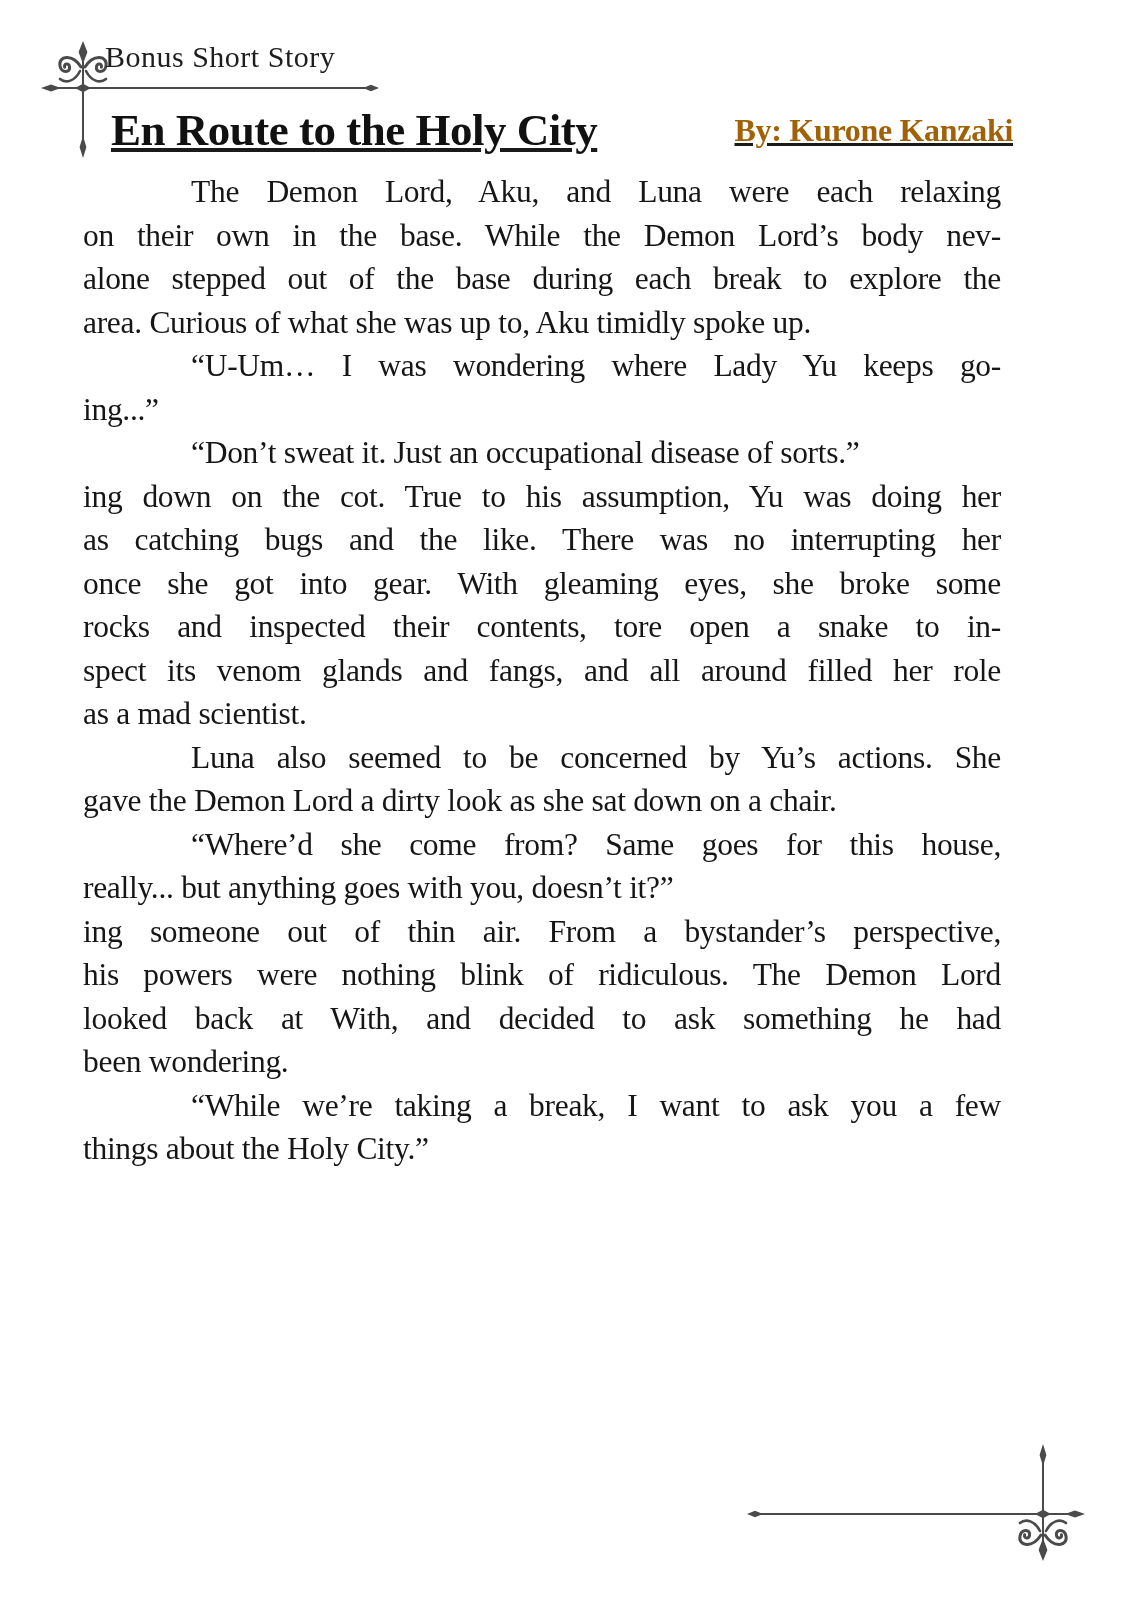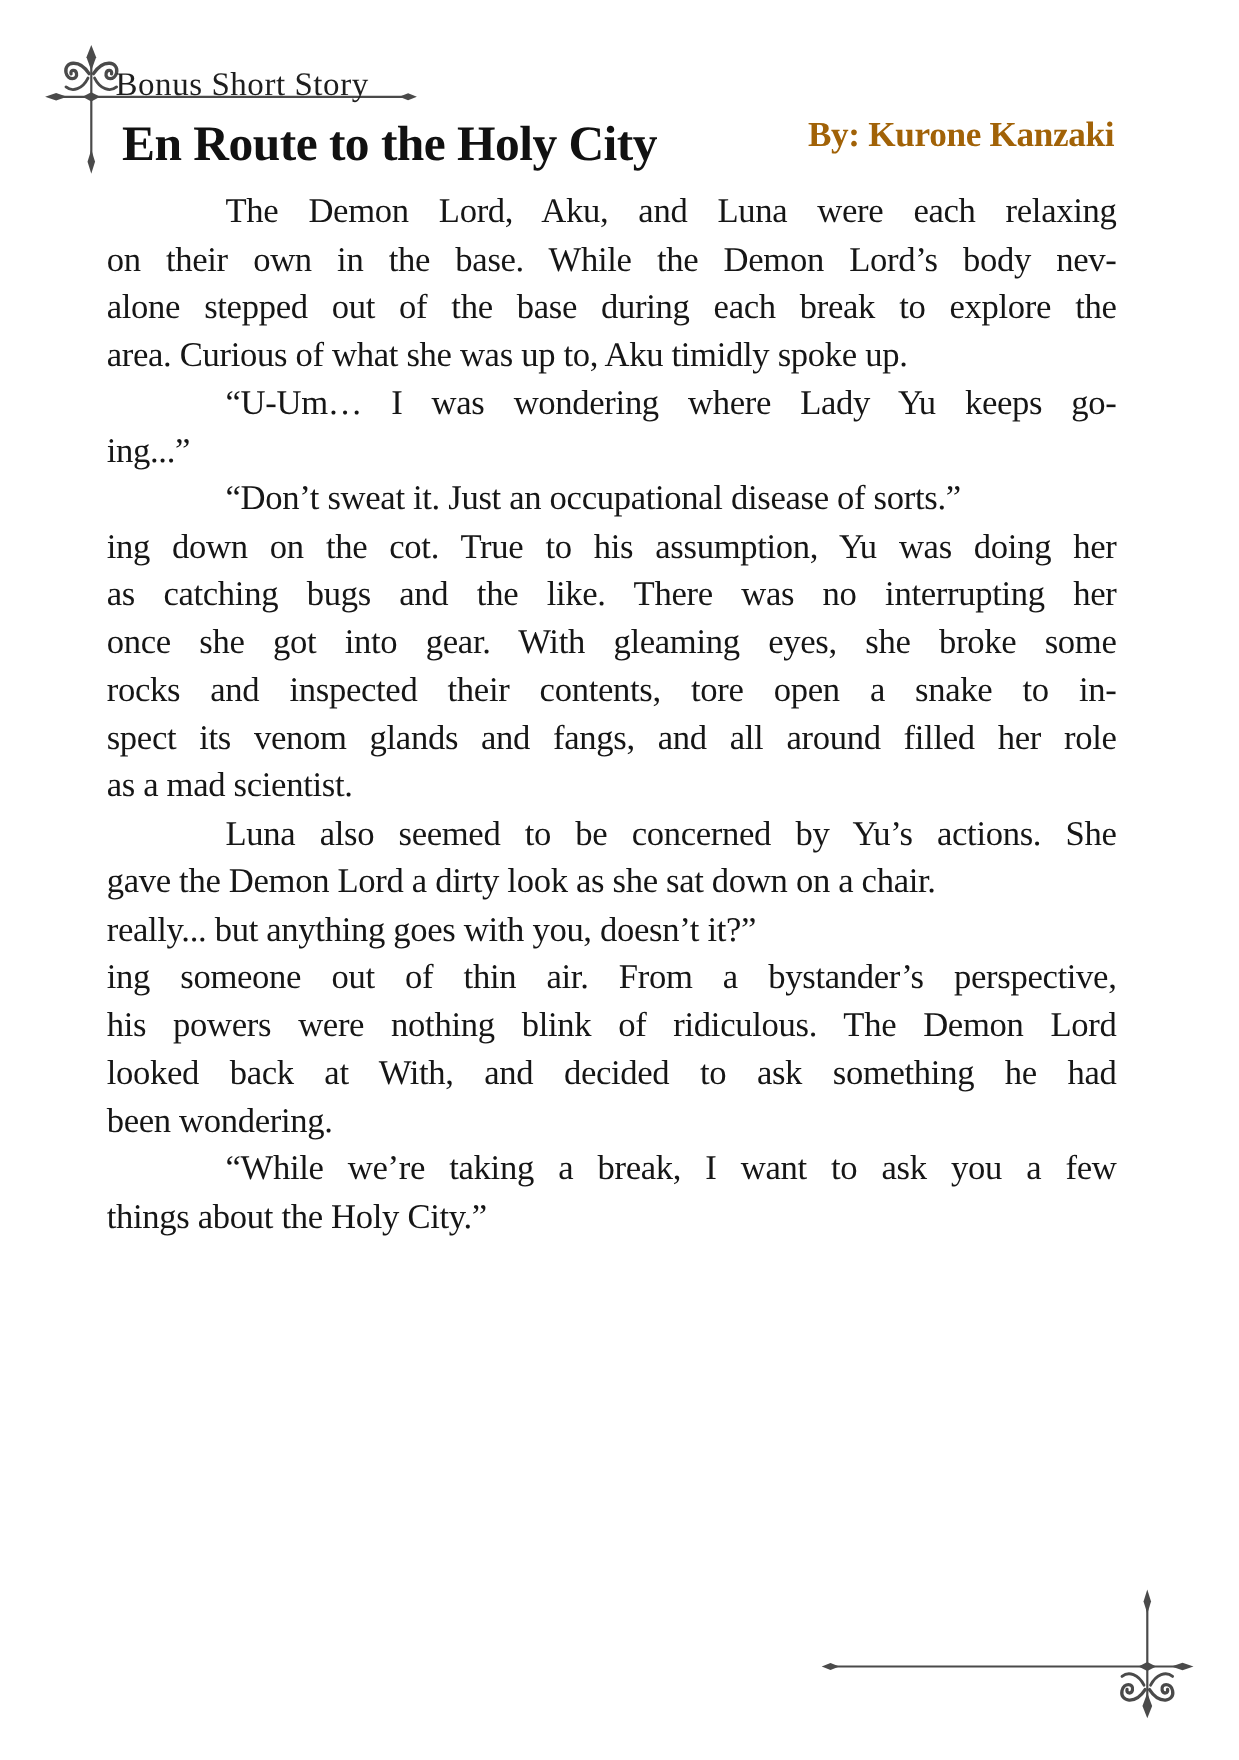--- a/index.html
+++ b/index.html
@@ -9,37 +9,37 @@
     background:#ffffff;
     color:#1a1a1a;
     font-family:"Liberation Serif","DejaVu Serif",serif;
     overflow:hidden;
   }
   .ornament { position:absolute; pointer-events:none; }
   .ornament.top-left { left:40px; top:40px; }
   .ornament.bottom-right { left:744px; top:1436px; transform:rotate(180deg); }
 
   .header-label {
-    position:absolute; left:105px; top:60px;
+    position:absolute; left:105px; top:40px;
     font-size:30px; letter-spacing:0.5px; color:#1e1e1e;
   }
   .title-row {
     position:absolute; left:111px; top:104px; width:902px;
-    display:flex; justify-content:space-between; align-items:flex-start;
+    display:flex; justify-content:space-between; align-items:center;text-decoration:underline;
   }
   .story-title {
     margin:0; font-size:45px; font-weight:bold; letter-spacing:-0.5px;
     white-space:nowrap; color:#111;
   }
   .byline {
     font-size:32px; font-weight:bold; letter-spacing:-0.3px;
     white-space:nowrap; color:#a16207;
   }
   .story-body {
-    position:absolute; left:97px; top:170px; width:918px;
+    position:absolute; left:83px; top:170px; width:918px;
     font-size:31.5px; line-height:43.5px; letter-spacing:-0.3px;
     color:#161616;
   }
   .paragraph { margin:0; }
   .line {
     text-align:justify;
     text-align-last:justify;
     text-justify:inter-word;
     white-space:nowrap;
   }
@@ -114,20 +114,21 @@
         <div class="line">once she got into gear. With gleaming eyes, she broke some</div>
         <div class="line">rocks and inspected their contents, tore open a snake to in-</div>
         <div class="line">spect its venom glands and fangs, and all around filled her role</div>
         <div class="line last">as a mad scientist.</div>
       </div>
       <div class="paragraph">
         <div class="line first">Luna also seemed to be concerned by Yu’s actions. She</div>
         <div class="line last">gave the Demon Lord a dirty look as she sat down on a chair.</div>
       </div>
       <div class="paragraph">
+        <div class="line first">“Where’d she come from? Same goes for this house,</div>
         <div class="line last">really... but anything goes with you, doesn’t it?”</div>
       </div>
       <div class="paragraph">
         <div class="line">ing someone out of thin air. From a bystander’s perspective,</div>
         <div class="line">his powers were nothing blink of ridiculous. The Demon Lord</div>
         <div class="line">looked back at With, and decided to ask something he had</div>
         <div class="line last">been wondering.</div>
       </div>
       <div class="paragraph">
         <div class="line first">“While we’re taking a break, I want to ask you a few</div>

